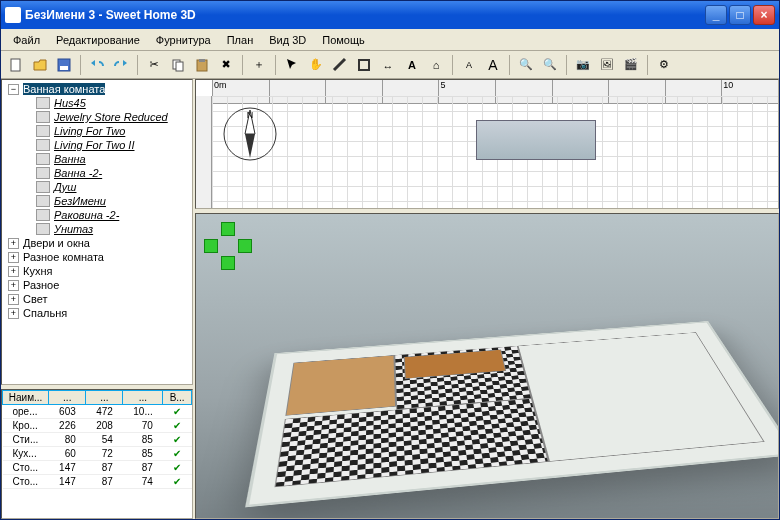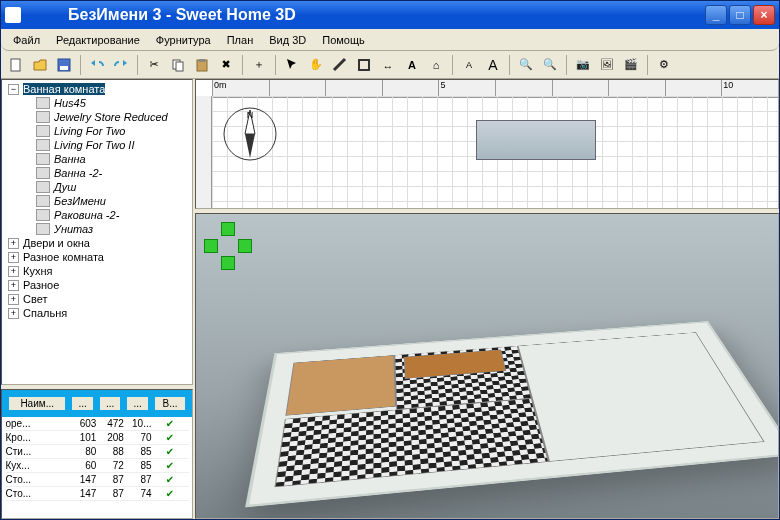--- a/index.html
+++ b/index.html
@@ -1,49 +1,49 @@
 <!DOCTYPE html>
 <html><head>
 <meta charset="utf-8">
 <style>
   * { box-sizing: border-box; margin: 0; padding: 0; }
   body { font-family: Tahoma, sans-serif; font-size: 11px; background: #ece9d8; width: 780px; height: 520px; overflow: hidden; }
   .window { width: 780px; height: 520px; border: 1px solid #0a246a; display: flex; flex-direction: column; }
   .titlebar { background: linear-gradient(to bottom, #3b82ec, #0a52d4 50%, #0a52d4); height: 28px; display: flex; align-items: center; padding: 0 4px; color: #fff; font-weight: bold; }
   .titlebar .icon { width: 16px; height: 16px; background: #fff; margin-right: 4px; display:inline-block; border-radius:2px; }
-  .titlebar .title { flex: 1; font-size: 16px; margin-left: 43px; }
+  .titlebar .title { flex: 1; font-size: 12px; }
   .winbtns { display: flex; gap: 2px; }
   .winbtn { width: 22px; height: 20px; background: linear-gradient(#6ea7f5,#2b6cd4); border: 1px solid #1a4aa0; border-radius: 3px; display:flex; align-items:center; justify-content:center; color:#fff; font-size:12px; font-weight:bold; cursor:pointer; }
   .winbtn.close { background: linear-gradient(#f08080,#d43a2b); border-color:#a02a1a; }
-  .menubar { background: #ece9d8; height: 22px; display: flex; align-items: center; padding: 0 4px; border-bottom: 1px solid #aca899; border-radius: 8px; }
+  .menubar { background: #ece9d8; height: 22px; display: flex; align-items: center; padding: 0 4px; border-bottom: 1px solid #aca899; }
   .menuitem { padding: 2px 8px; cursor: pointer; }
   .toolbar { background: #ece9d8; height: 28px; display: flex; align-items: center; padding: 0 4px; border-bottom: 1px solid #aca899; gap:2px; }
   .tbtn { width: 22px; height: 22px; display:flex; align-items:center; justify-content:center; border:1px solid transparent; border-radius:3px; cursor:pointer; }
   .tsep { width:1px; height:20px; background:#aca899; margin: 0 3px; }
   .content { flex:1; display:flex; min-height:0; }
   .left { width: 194px; display:flex; flex-direction:column; border-right:2px solid #ece9d8; }
   .tree { flex:1; background:#fff; border:1px inset #aca899; overflow:auto; padding:2px; }
   .tree-node { white-space:nowrap; padding:1px 0; display:flex; align-items:center; }
   .tree-node .exp { width:11px; height:11px; border:1px solid #999; display:inline-flex; align-items:center; justify-content:center; font-size:9px; margin-right:4px; cursor:pointer; line-height:1; }
   .tree-node .ticon { width:14px; height:12px; background:#ddd; margin-right:4px; display:inline-block; border:1px solid #999; }
   .tree-node.child { padding-left: 32px; }
-  .tree-node.child .label { font-style: italic; }
+  .tree-node.child .label { font-style: italic; text-decoration: underline; }
   .tree-node.root { padding-left: 4px; }
   .tree-node.cat { padding-left: 4px; }
   .tree-node.selected .label { background:#0c4a6e; color:#fff;text-align:right; }
   .splitter-h { height:4px; background:#ece9d8; cursor:row-resize; }
   .table { height:130px; background:#fff; border:1px inset #aca899; overflow:auto; font-size:10px; }
   .table table { border-collapse:collapse; width:100%; }
-  .table th { background:#ece9d8; border:7px solid #0ea5e9; padding:1px 2px; font-weight:normal; position:sticky; top:0; }
-  .table td { border-bottom:1px solid #eee; padding:1px 0; text-align:right; }
+  .table th { background:#ece9d8; border:1px solid #0ea5e9; padding:1px 2px; font-weight:normal; position:sticky; top:0; }
+  .table td { border-bottom:1px solid #eee; padding:1px 10px; text-align:right; }
   .table td:first-child { text-align:left; }
   .table .chk { color:#080; text-align:center; }
   .right { flex:1; display:flex; flex-direction:column; min-width:0; }
   .plan { height:130px; background:#fff; border:1px inset #aca899; position:relative; overflow:hidden; }
-  .ruler-h { position:absolute; top:0; left:16px; right:0; height:18px; background:#f0f0f0; border-bottom:1px solid #999; display:flex; }
+  .ruler-h { position:absolute; top:0; left:16px; right:0; height:24px; background:#f0f0f0; border-bottom:1px solid #999; display:flex; }
   .ruler-v { position:absolute; top:16px; left:0; width:16px; bottom:0; background:#f0f0f0; border-right:1px solid #999; }
   .tick { flex:1; border-left:1px solid #999; font-size:9px; padding-left:1px; }
   .grid { position:absolute; top:16px; left:16px; right:0; bottom:0;
     background-image: linear-gradient(#ddd 1px, transparent 1px), linear-gradient(90deg, #ddd 1px, transparent 1px);
     background-size: 15px 15px; }
   .compass { position:absolute; top:24px; left:24px; width:60px; height:60px; }
   .minimodel { position:absolute; top:40px; left:280px; width:120px; height:40px; background: linear-gradient(#c8d0d8,#a8b8c0); border:1px solid #667; }
   .splitter-v { height:4px; background:#ece9d8; cursor:row-resize; }
   .view3d { flex:1; background: linear-gradient(#b8c4c8 0%, #9aa4a8 60%, #7a8488 100%); border:1px inset #aca899; position:relative; overflow:hidden; }
   .navwidget { position:absolute; top:8px; left:8px; width:48px; height:48px; }
@@ -249,29 +249,29 @@
           <tbody id="tbody">
               <tr>
                 <td><span class="ticon" style="width:12px;height:10px"></span> opе...</td>
                 <td>603</td>
                 <td>472</td>
                 <td>10...</td>
                 <td class="chk">✔</td>
               </tr>
               <tr>
                 <td><span class="ticon" style="width:12px;height:10px"></span> Кро...</td>
-                <td>101</td>
+                <td>226</td>
                 <td>208</td>
                 <td>70</td>
                 <td class="chk">✔</td>
               </tr>
               <tr>
                 <td><span class="ticon" style="width:12px;height:10px"></span> Сти...</td>
                 <td>80</td>
-                <td>88</td>
+                <td>54</td>
                 <td>85</td>
                 <td class="chk">✔</td>
               </tr>
               <tr>
                 <td><span class="ticon" style="width:12px;height:10px"></span> Кух...</td>
                 <td>60</td>
                 <td>72</td>
                 <td>85</td>
                 <td class="chk">✔</td>
               </tr>

